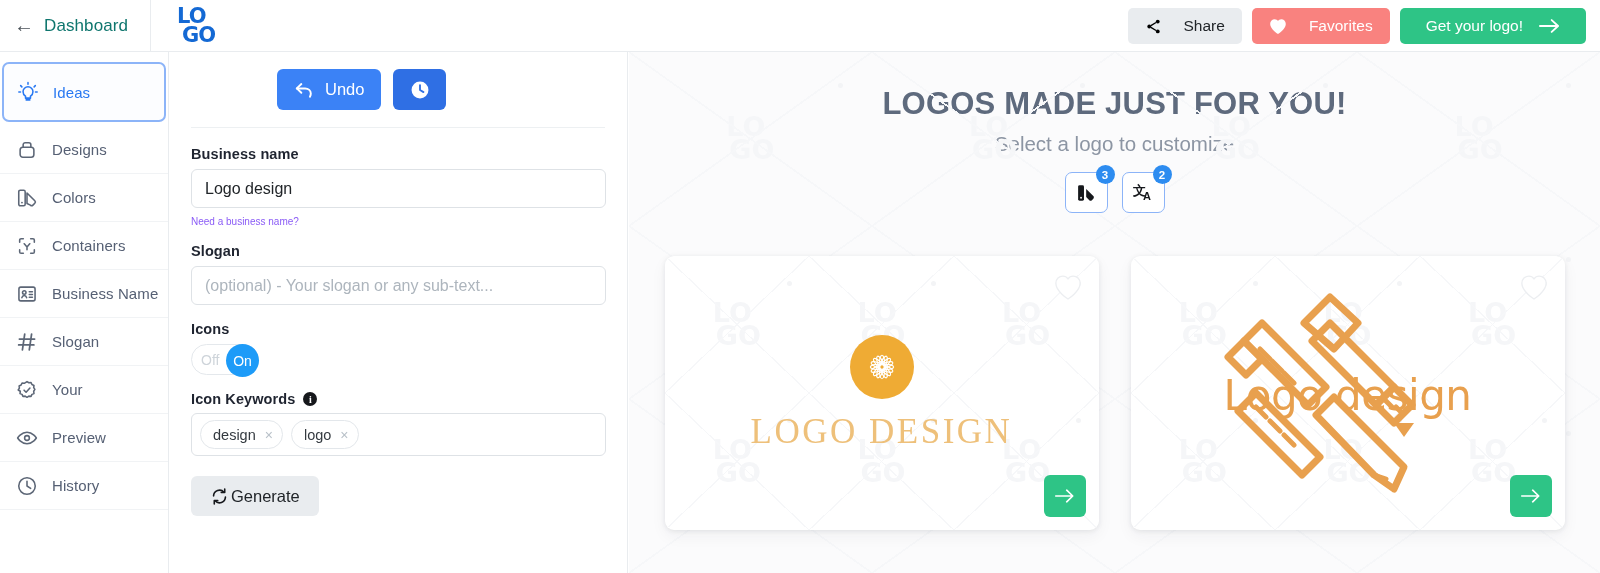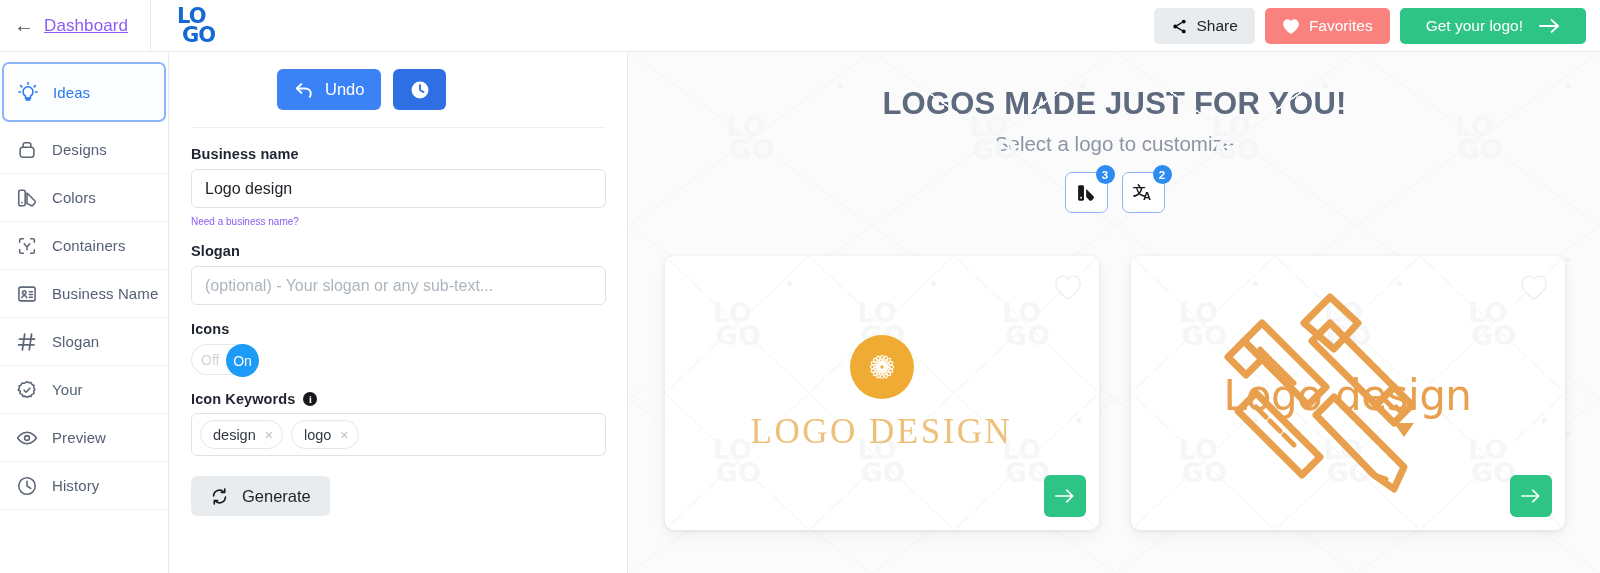--- a/index.html
+++ b/index.html
@@ -20,41 +20,41 @@
     border-bottom: 1px solid #e9ecef;
     display: flex; align-items: center;
   }
   .back-group {
     display: flex; align-items: center; gap: 10px;
     height: 52px; padding: 0 22px 0 14px;
     border-right: 1px solid #e9ecef;
     cursor: pointer;
   }
   .back-arrow { font-size: 20px; color: #495057; line-height: 1; margin-top: -2px; }
-  .back-label { font-size: 17px; color: #8b5cf6; letter-spacing: .1px; text-decoration: underline; }
+  .back-label { font-size: 17px; color: #0f766e; letter-spacing: .1px; }
 
   .brand-logo {
     margin-left: 26px;
     display: flex; flex-direction: column;
     line-height: .86;
     cursor: pointer;
   }
   .brand-logo span {
     font-family: "DejaVu Sans", sans-serif;
     font-weight: 700; font-size: 21px;
     color: #1469d4; letter-spacing: -1px;
   }
   .brand-logo span:last-child { margin-left: 5px; }
 
   .topbar-right {
     position: absolute; right: 14px; top: 0; height: 52px;
     display: flex; align-items: center; gap: 10px;
   }
   .tb-btn {
-    display: flex; align-items: center; gap: 9px;
+    display: flex; align-items: center; gap: 22px;
     height: 36px; padding: 0 17px;
     border: none; border-radius: 5px;
     font-size: 15.5px; font-family: "Liberation Sans", sans-serif;
     cursor: pointer; white-space: nowrap;
   }
   .tb-share { background: #e9ecef; color: #212529; }
   .tb-fav   { background: #f9827f; color: #fff; }
   .tb-get   { background: #2ec486; color: #fff; padding: 0 26px; gap: 16px; }
   .tb-btn svg { display: block; flex: none; }
 
@@ -157,21 +157,21 @@
   .chip {
     display: flex; align-items: center; gap: 9px;
     height: 29px; padding: 0 9px 0 12px;
     border: 1px solid #e3e7eb; border-radius: 16px;
     font-size: 14.5px; color: #343a40; background: #fff;
     cursor: default;
   }
   .chip .x { color: #b8c0c8; font-size: 14px; cursor: pointer; line-height: 1; }
 
   .gen-btn {
-    display: flex; align-items: center; gap: 13px;
+    display: flex; align-items: center; gap: 2px;
     height: 40px; padding: 0 19px; margin-top: 20px;
     background: #e9ecef; border: none; border-radius: 6px;
     font-size: 16.5px; color: #212529; cursor: pointer;
     font-family: "Liberation Sans", sans-serif;
   }
 
   
   .main {
     position: absolute; top: 52px; left: 629px; width: 971px; height: 521px;
     background: #fbfbfc;

